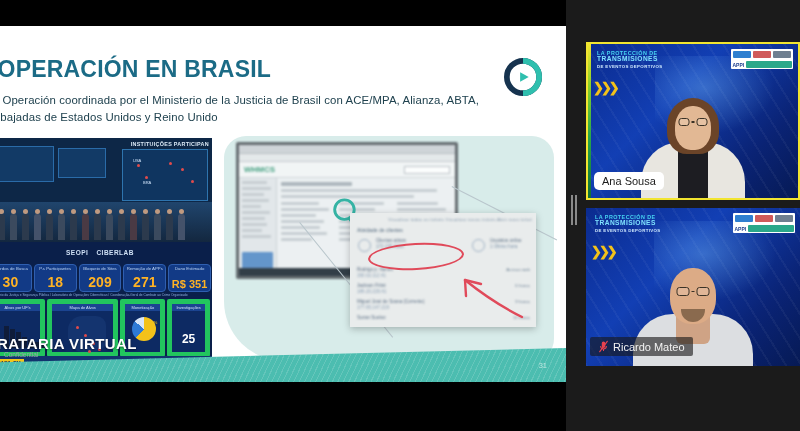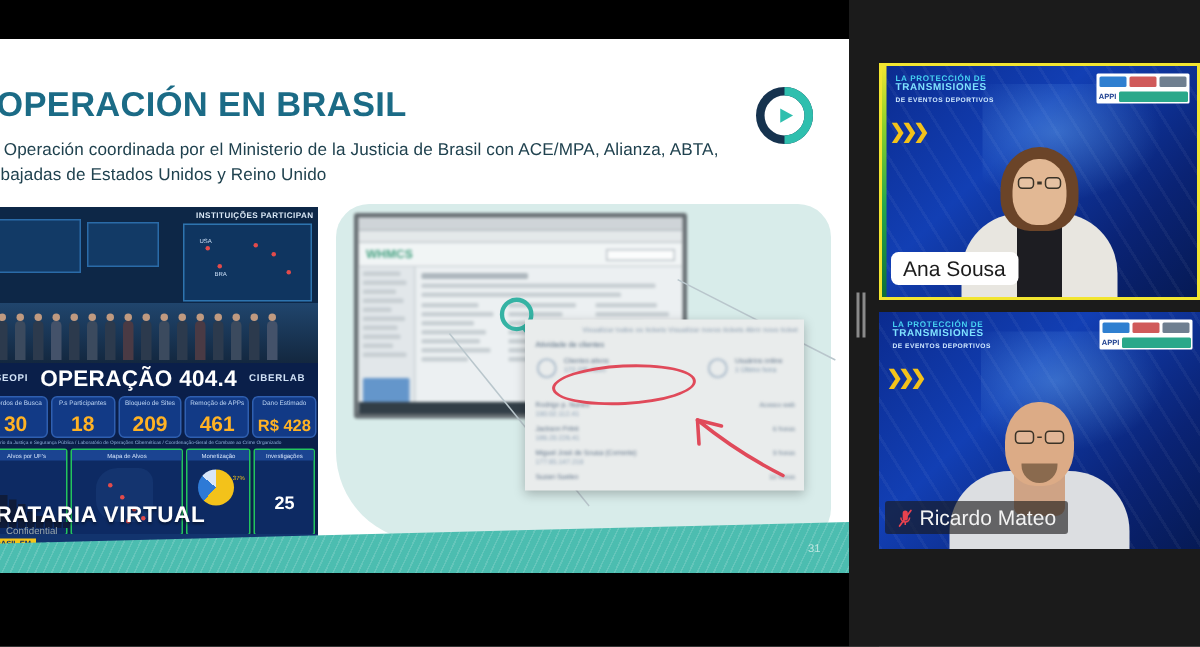--- a/index.html
+++ b/index.html
@@ -59,21 +59,21 @@
   .ig-stat{ flex:1; margin:0 1px; background:#123a86; border:1px solid #2f5fb0;
             border-radius:4px; position:relative; }
   .ig-stat .lbl{ position:absolute; top:1px; left:0; width:100%; text-align:center;
                  font-size:4.3px; color:#bcd4f3; }
   .ig-stat .val{ position:absolute; bottom:1px; left:0; width:100%; text-align:center;
                  font-size:14px; font-weight:bold; color:#ffb224; }
   .ig-stat .val.small{ font-size:11px; }
   .ig-note{ position:absolute; top:51px; left:2px; right:2px; height:5px;
             font-size:3.2px; color:#8fb0dc; overflow:hidden; }
   .ig-grid{ position:absolute; left:2px; top:57px; right:2px; height:58px; display:flex; gap:2px; }
-  .ig-cell{ background:#0d2a63; border:1px solid #22c55e; border-radius:2px; position:relative; }
+  .ig-cell{ background:#0d2a63; border:5px solid #22c55e; border-radius:2px; position:relative; }
   .ig-cell .ch{ position:absolute; top:0; left:0; width:100%; height:7px;
                 background:#1b4491; font-size:4px; color:#d3e3fb; text-align:center; line-height:7px; }
   .bar{ position:absolute; bottom:4px; width:5px; background:#0f1c3a; }
   .donut{ position:absolute; border-radius:50%; }
   .ig-banner{ position:absolute; left:0; bottom:0; width:100%; height:26px;
               background:#12346e; display:flex; align-items:center; }
   .ig-brasil{ width:34px; height:20px; margin-left:2px; background:#f5c518; position:relative;
               font-size:5px; font-weight:bold; color:#0a2f6b; text-align:center; line-height:8px; }
   .ig-bannertxt{ font-size:6.2px; font-style:italic; font-weight:bold; color:#fff;
                  line-height:9px; margin-left:5px; }
@@ -168,21 +168,21 @@
           border-radius:40px 40px 0 0; }
   .head{ position:absolute; left:50%; transform:translateX(-50%); border-radius:48% 48% 44% 44%; }
   .hair{ position:absolute; left:50%; transform:translateX(-50%); }
   .glasses{ position:absolute; left:50%; transform:translateX(-50%);
             display:flex; align-items:center; gap:2px; }
   .lens{ width:11px; height:8px; border:1.2px solid #3a3226; border-radius:3px;
          background:rgba(255,255,255,.14); }
   .bridge{ width:3px; height:1.2px; background:#3a3226; }
 
   .namelabel{ position:absolute; display:flex; align-items:center; gap:4px;
-              padding:3px 8px; font-size:14px; }
+              padding:3px 8px; font-size:11px; }
   .namelabel.light{ background:#fff; color:#1b1b1b; border-radius:5px; left:6px; }
   .namelabel.dark{ background:rgba(25,25,25,.62); color:#f2f2f2; left:4px; border-radius:2px; }
   .mic-muted{ width:11px; height:13px; }
 </style>
 </head>
 <body>
 
 <div id="root">
 
   <div id="share-region">
@@ -263,44 +263,43 @@
             </div>
           <div class="pr-person" style="left:190px;background:#44526a;">
               <i class="pr-head"></i>
             </div>
         </div>
       </div>
 
       <div class="infog">
         <div class="ig-head">
           <span class="ig-brandl">SEOPI</span>
-          <span class="ig-title">OPERAÇÃO 404.4</span>
           <span class="ig-brandr">CIBERLAB</span>
         </div>
 
         <div class="ig-stats">
           <div class="ig-stat">
             <span class="lbl">Acordos de Busca</span>
             <span class="val">30</span>
           </div>
           <div class="ig-stat">
             <span class="lbl">P.s Participantes</span>
             <span class="val">18</span>
           </div>
           <div class="ig-stat">
             <span class="lbl">Bloqueio de Sites</span>
             <span class="val">209</span>
           </div>
           <div class="ig-stat">
             <span class="lbl">Remoção de APPs</span>
-            <span class="val">461</span>
+            <span class="val">271</span>
           </div>
           <div class="ig-stat">
             <span class="lbl">Dano Estimado</span>
-            <span class="val small">R$ 428</span>
+            <span class="val small">R$ 351</span>
           </div>
         </div>
 
         <div class="ig-note">Ministério da Justiça e Segurança Pública / Laboratório de Operações Cibernéticas / Coordenação-Geral de Combate ao Crime Organizado</div>
 
         <div class="ig-grid">
           <div class="ig-cell" style="flex:1.1;">
             <div class="ch">Alvos por UF's</div>
 
             <div class="bar" style="left:9px;height:22px;"></div>

